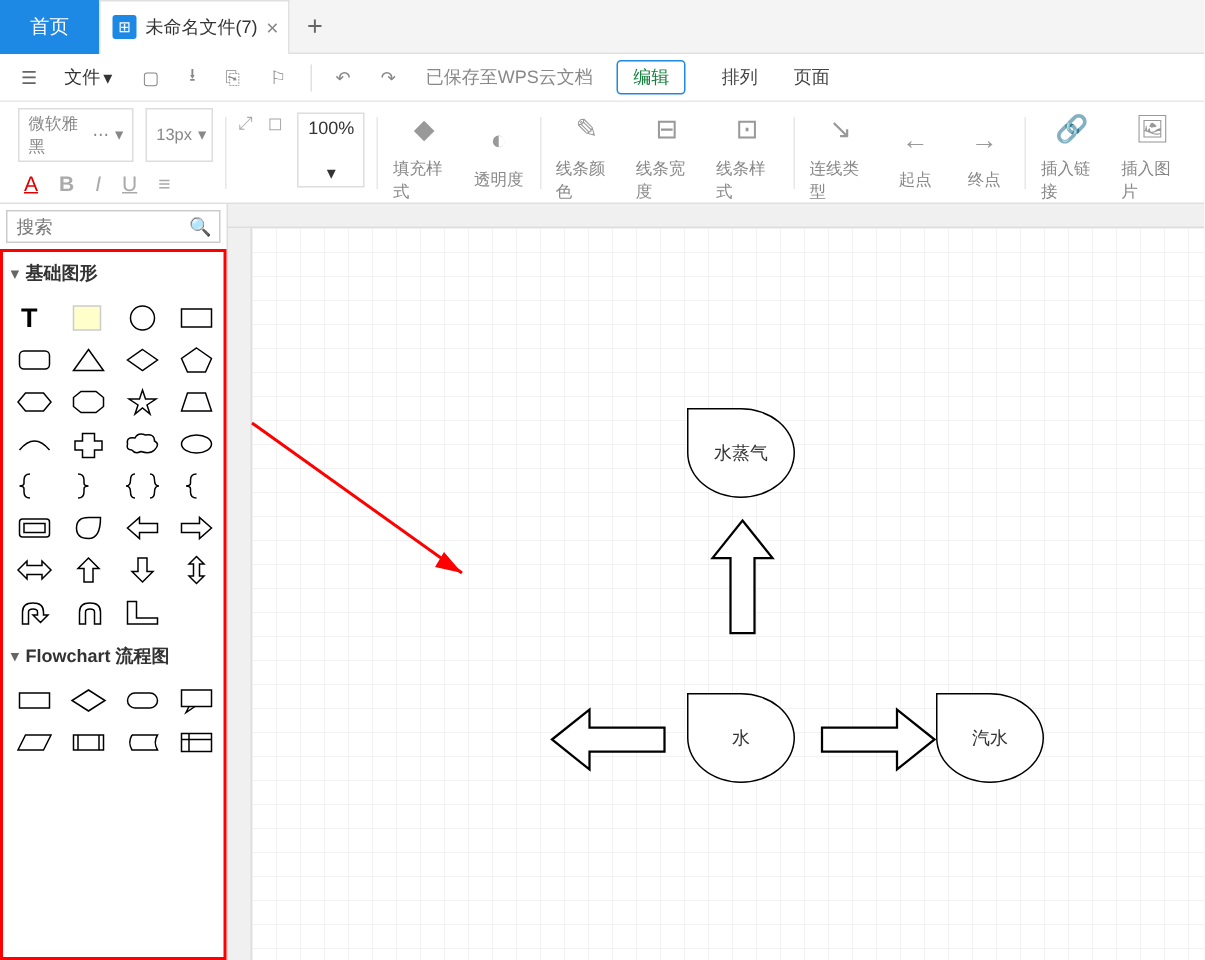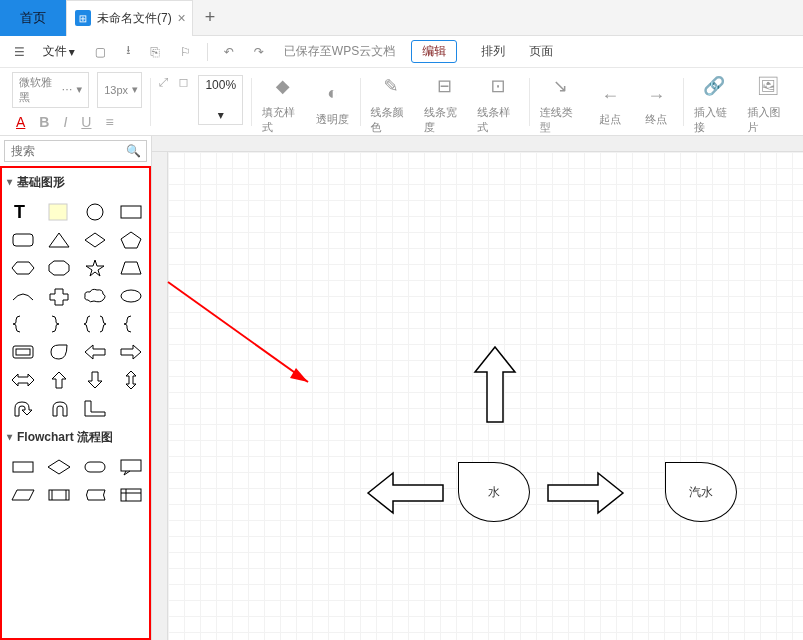--- a/index.html
+++ b/index.html
@@ -1,31 +1,31 @@
 <!DOCTYPE html>
 <html><head>
 <meta charset="utf-8">
 <style>
 * { box-sizing: border-box; margin: 0; padding: 0; }
 body { font-family: "Microsoft YaHei", sans-serif; font-size: 12px; color: #333; background: #fff; width: 803px; height: 640px; overflow: hidden; }
 
 .tabbar { height: 36px; background: #f4f4f4; border-bottom: 1px solid #e0e0e0; display: flex; align-items: center; }
-.tab-home { background: #1e88e5; color: #0f172a; padding: 0 20px; height: 36px; display: flex; align-items: center; font-size: 13px; }
+.tab-home { background: #1e88e5; color: #ffffff; padding: 0 20px; height: 36px; display: flex; align-items: center; font-size: 13px; }
 .tab-file { background: #fff; border: 1px solid #e0e0e0; border-bottom: none; height: 36px; display: flex; align-items: center; padding: 0 20px 0 8px; position: relative; }
 .tab-file-icon { width: 16px; height: 16px; background: #1e88e5; border-radius: 2px; margin-right: 6px; display: flex; align-items: center; justify-content: center; color: #fff; font-size: 10px; }
 .tab-close { position: absolute; right: 6px; color: #888; font-size: 14px; cursor: pointer; }
 .tab-add { padding: 0 12px; color: #666; font-size: 18px; cursor: pointer; }
 
 .menubar { height: 32px; border-bottom: 1px solid #e8e8e8; display: flex; align-items: center; padding: 0 8px; gap: 4px; }
 .menu-hamburger { padding: 4px 6px; color: #666; }
 .menu-file { padding: 4px 8px; display: flex; align-items: center; gap: 2px; justify-content: flex-end; }
 .menu-icon { padding: 4px 8px; color: #888; cursor: pointer; }
 .menu-divider { width: 1px; height: 18px; background: #e0e0e0; margin: 0 4px; }
 .menu-status { color: #888; margin-left: 8px; }
-.menu-btn { border: 1px solid #1e88e5; color: #7f1d1d; padding: 2px 10px; border-radius: 3px; margin-left: 12px; cursor: pointer; }
+.menu-btn { border: 1px solid #1e88e5; color: #15803d; padding: 2px 10px; border-radius: 3px; margin-left: 12px; cursor: pointer; }
 .menu-text { margin-left: 20px; color: #444; cursor: pointer; }
 
 .toolbar { height: 68px; border-bottom: 1px solid #e0e0e0; display: flex; align-items: center; padding: 0 8px; }
 .tb-group { display: flex; flex-direction: column; align-items: center; padding: 0 6px; }
 .tb-btn-big { width: 34px; height: 34px; display: flex; align-items: center; justify-content: center; color: #999; font-size: 18px; }
 .tb-label { font-size: 11px; color: #888; margin-top: 2px; }
 .tb-sep { width: 1px; height: 48px; background: #e8e8e8; margin: 0 4px; }
 .font-sel { display: flex; flex-direction: column; gap: 4px; padding: 4px; }
 .font-row1 { display: flex; gap: 8px; }
 .font-row2 { display: flex; gap: 6px; align-items: center; color: #aaa; }
@@ -397,37 +397,40 @@
   <div class="canvas-area">
     <div class="ruler-h"></div>
     <div class="ruler-v"></div>
     <div class="canvas">
 
       <svg class="red-arrow" style="left:0;top:130px" width="160" height="120">
         <line x1="0" y1="0" x2="140" y2="100" stroke="#f00" stroke-width="2"></line>
         <polygon points="140,100 128,86 122,96" fill="#f00"></polygon>
       </svg>
 
+      <div class="node teardrop" style="left:290px;top:120px">
+          <span>水蒸气</span>
+        </div>
 
       <svg class="arrow-shape" style="left:302px;top:195px" width="50" height="80">
         <path d="M25,0 l20,25 h-12 v50 h-16 v-50 h-12 z" fill="#fff" stroke="#000" stroke-width="1.5"></path>
       </svg>
 
 
       <svg class="arrow-shape" style="left:200px;top:318px" width="80" height="46">
         <path d="M0,23 l25,-20 v12 h50 v16 h-50 v12 z" fill="#fff" stroke="#000" stroke-width="1.5"></path>
       </svg>
 
       <div class="node teardrop" style="left:290px;top:310px">
           <span>水</span>
         </div>
 
       <svg class="arrow-shape" style="left:375px;top:318px" width="80" height="46">
         <path d="M80,23 l-25,-20 v12 h-50 v16 h50 v12 z" fill="#fff" stroke="#000" stroke-width="1.5"></path>
       </svg>
 
-      <div class="node teardrop" style="left:497px;top:310px">
+      <div class="node teardrop" style="left:456px;top:310px">
           <span>汽水</span>
         </div>
 
     </div>
   </div>
 </div>
 
 </body></html>

